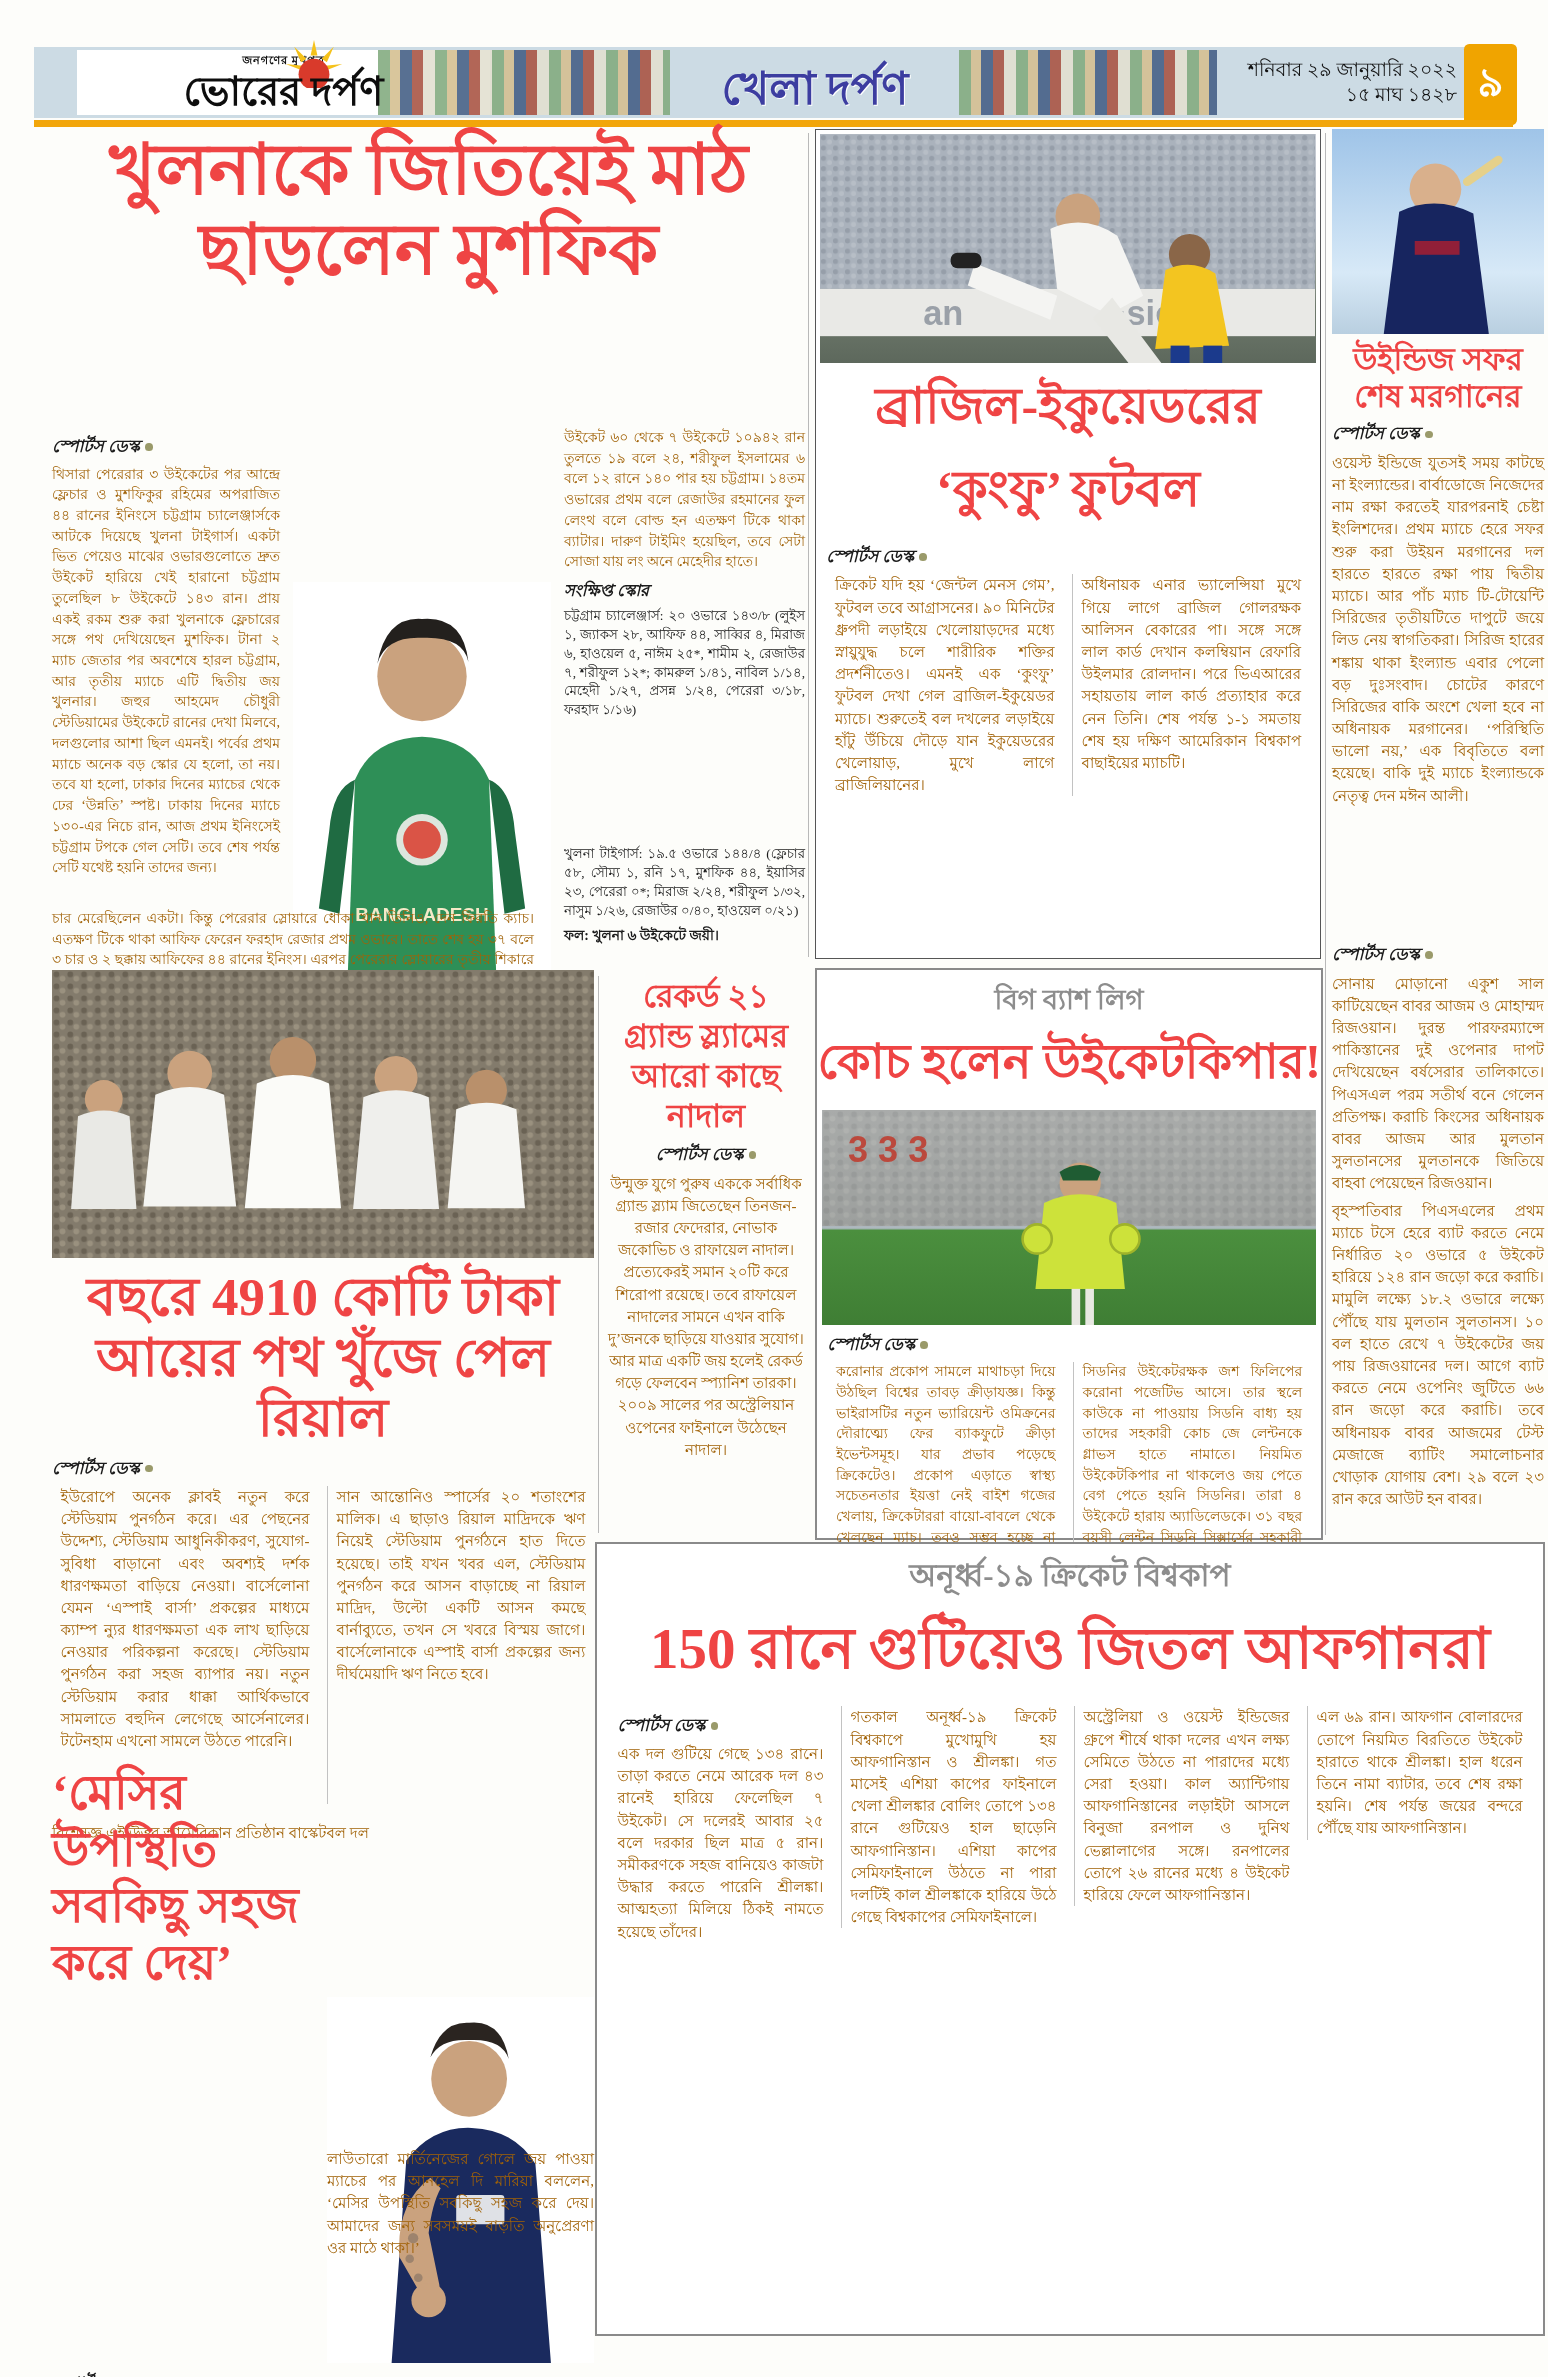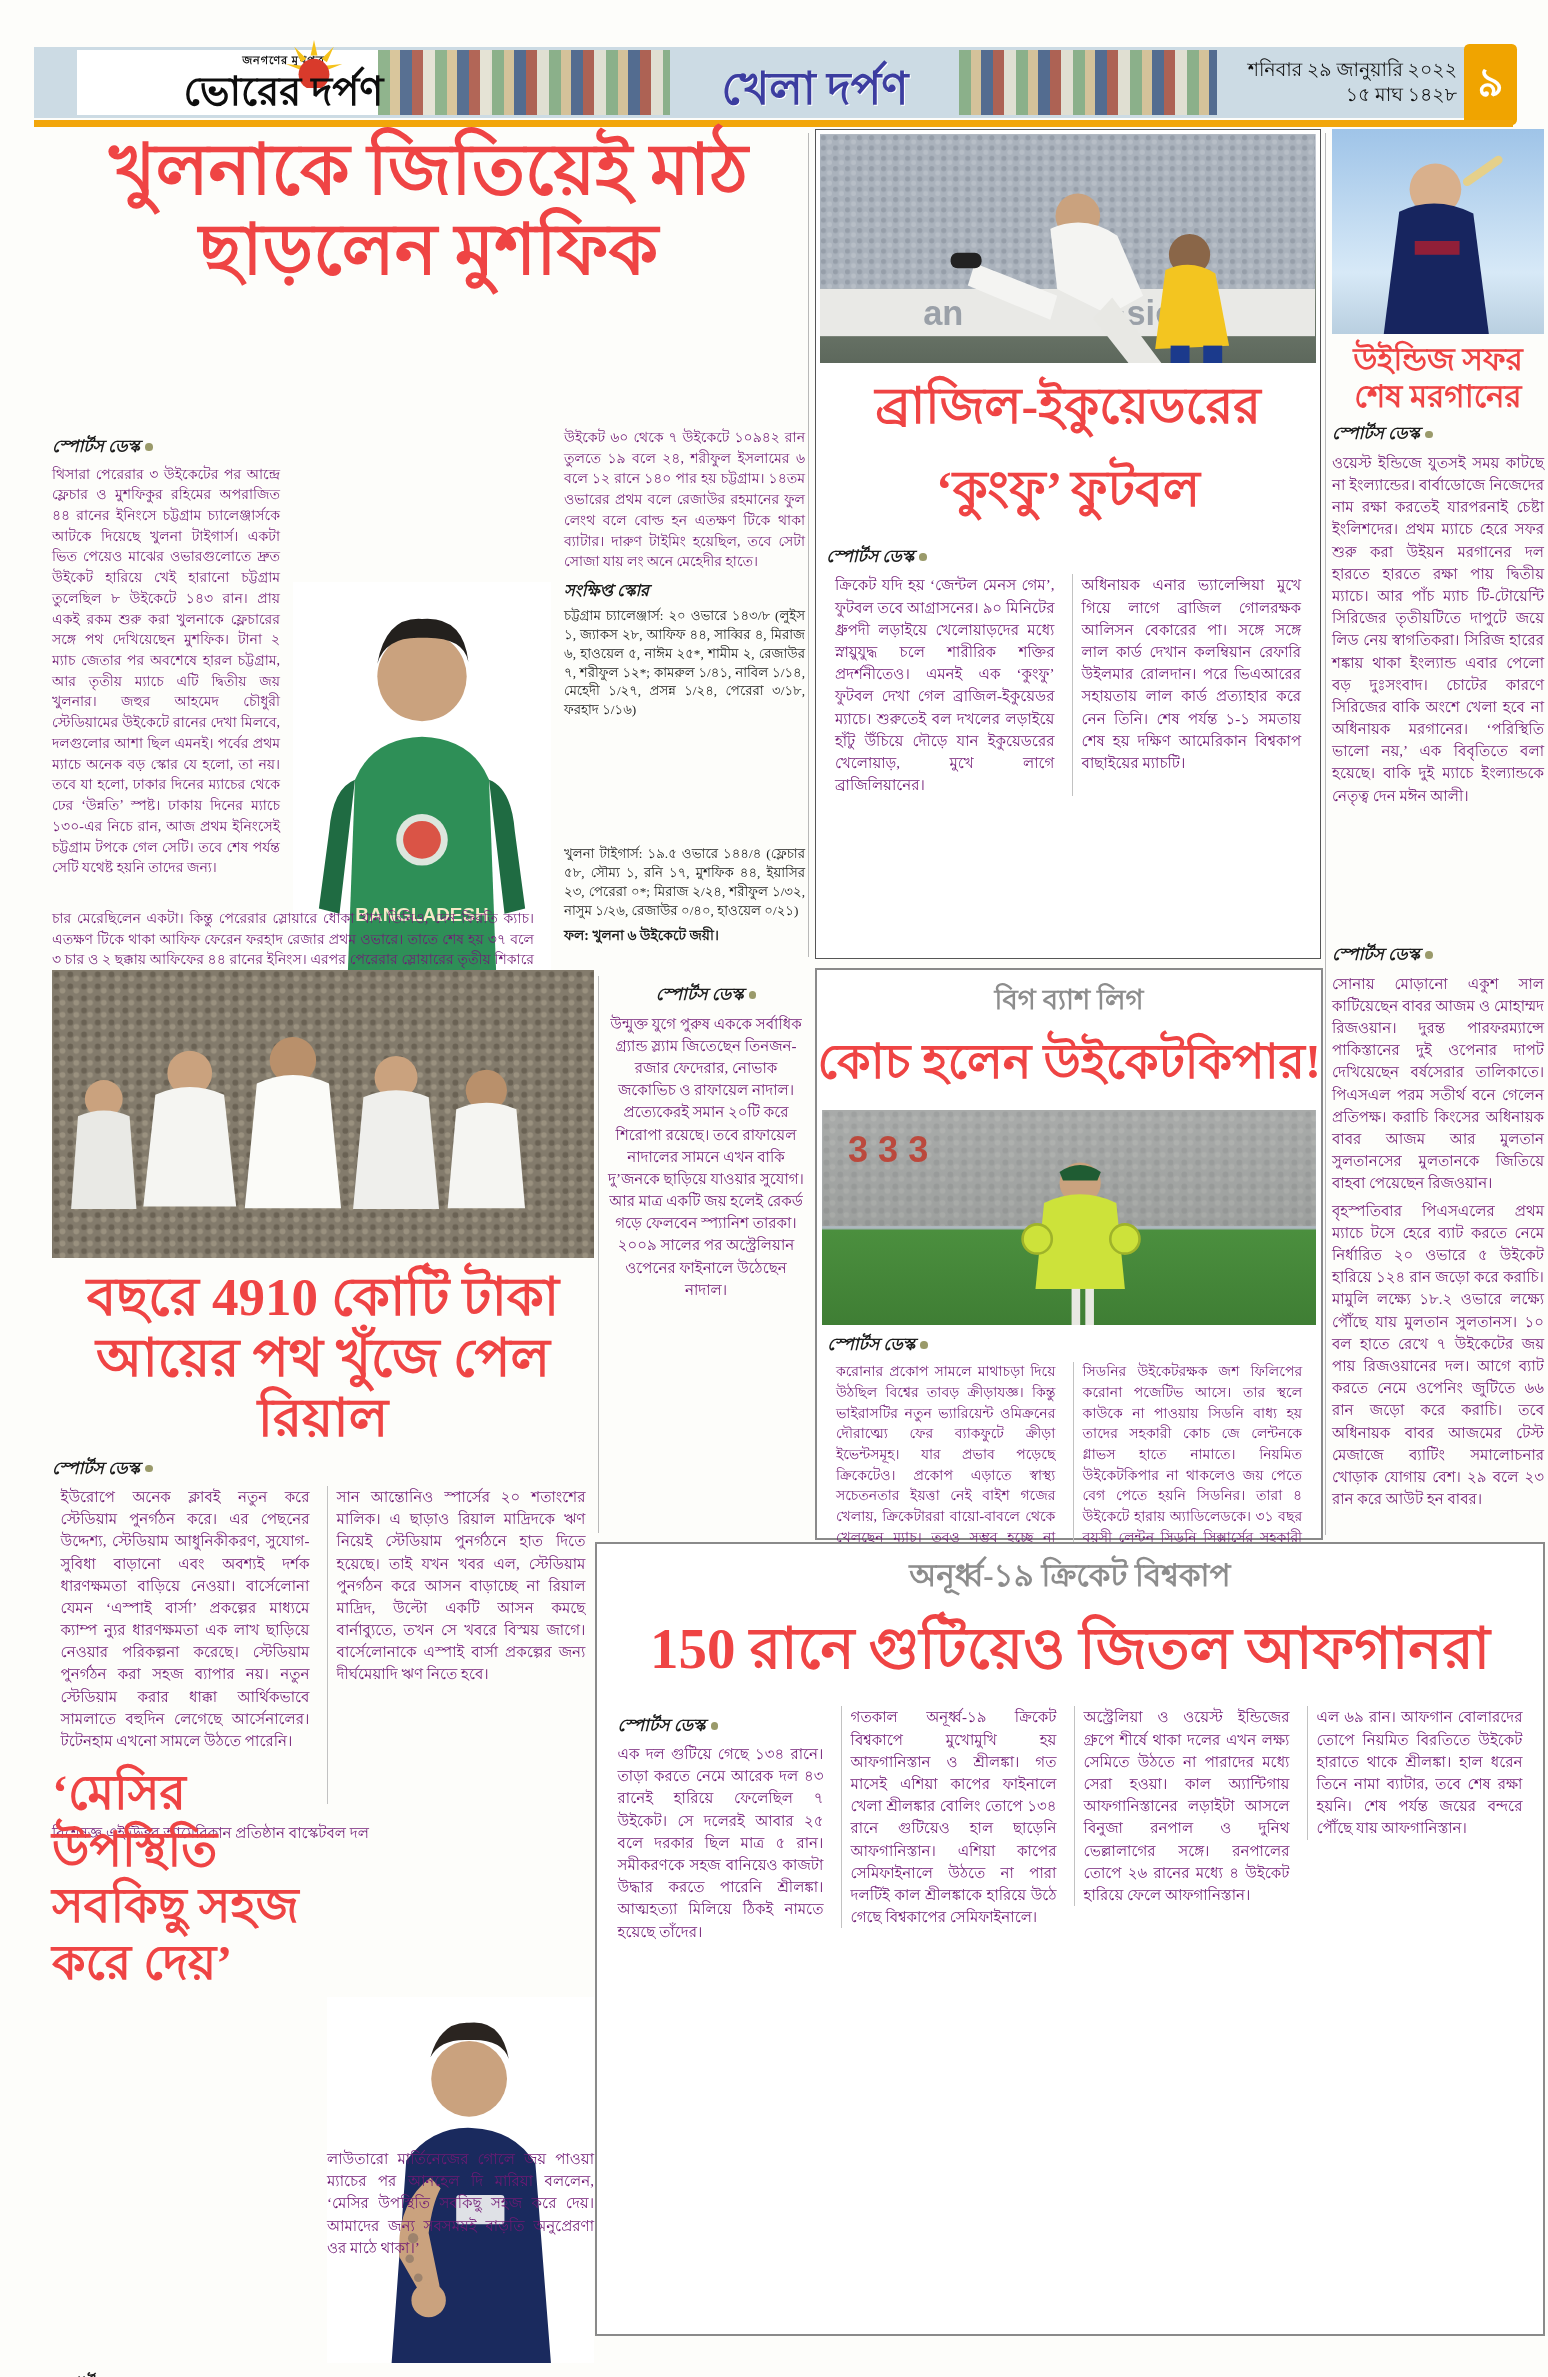--- a/index.html
+++ b/index.html
@@ -24,21 +24,21 @@
     text-shadow:0.9px 0.9px 0 #fff}
   .date-block{left:1204px;top:11.2px;width:219px;text-align:right;position:absolute;font-size:19px;line-height:1.3;color:#111}
   .pagenum{left:1430px;top:-3.4px;width:53px;height:81px;background:#f0a400;border-radius:5.2px;position:absolute;
     display:flex;align-items:center;justify-content:center;color:#fff;font-size:40px;font-weight:bold}
   .orange-bar{left:34px;top:120px;width:1479px;height:6.9px;background:#f2a60a}
   
   .kicker{color:#8d8d8d;font-weight:bold;text-align:center}
   h1,h2,h3{margin:0;font-weight:bold;color:#ef4444;font-family:"Liberation Serif",serif}
   .byline{font-weight:bold;font-style:italic;font-size:17px;display:flex;align-items:center;gap:5.2px;margin:5.2px 0 3.4px 0}
   .byline .dot{width:7.7px;height:7.7px;border-radius:50%;background:#9a9a6a;display:inline-block}
-  .body-txt{font-size:15px;line-height:1.48;text-align:justify;color:#701a75}
+  .body-txt{font-size:15px;line-height:1.48;text-align:justify;color:#a16207}
   .vrule{width:0.9px;background:#b9b9b9;position:absolute}
   .colwrap{display:flex;gap:9px}
   .colwrap .col{flex:1;padding:0 8.6px}
   .colwrap .col + .col{border-left:0.9px solid #c2c2c2}
   .photo{position:relative;overflow:hidden;background:#d8d8d8}
   .score-box{font-size:13.3px;line-height:1.42;text-align:justify}
   .score-title{font-weight:bold;font-style:italic;font-size:16.3px;margin:5.2px 0 1.7px 0}
   .result-line{font-weight:bold;font-size:13.8px;margin-top:3.4px}
   .boxed{border:1.7px solid #555;background:#fff}
   .boxed-gray{border:2.6px solid #8a8a8a;background:#fff}
@@ -183,20 +183,21 @@
   <div class="byline">
       <span>স্পোর্টস ডেস্ক</span>
       <span class="dot"></span>
     </div>
   <div class="body-txt">সোনায় মোড়ানো একুশ সাল কাটিয়েছেন বাবর আজম ও মোহাম্মদ রিজওয়ান। দুরন্ত পারফরম্যান্সে পাকিস্তানের দুই ওপেনার দাপট দেখিয়েছেন বর্ষসেরার তালিকাতে। পিএসএল পরম সতীর্থ বনে গেলেন প্রতিপক্ষ। করাচি কিংসের অধিনায়ক বাবর আজম আর মুলতান সুলতানসের মুলতানকে জিতিয়ে বাহবা পেয়েছেন রিজওয়ান।</div>
   <div class="body-txt" style="margin-top:5.2px">বৃহস্পতিবার পিএসএলের প্রথম ম্যাচে টসে হেরে ব্যাট করতে নেমে নির্ধারিত ২০ ওভারে ৫ উইকেট হারিয়ে ১২৪ রান জড়ো করে করাচি। মামুলি লক্ষ্যে ১৮.২ ওভারে লক্ষ্যে পৌঁছে যায় মুলতান সুলতানস। ১০ বল হাতে রেখে ৭ উইকেটের জয় পায় রিজওয়ানের দল। আগে ব্যাট করতে নেমে ওপেনিং জুটিতে ৬৬ রান জড়ো করে করাচি। তবে অধিনায়ক বাবর আজমের টেস্ট মেজাজে ব্যাটিং সমালোচনার খোড়াক যোগায় বেশ। ২৯ বলে ২৩ রান করে আউট হন বাবর।</div>
 </section>
 
 <div class="abs vrule" style="left:598px;top:976px;height:557px"></div>
 <section class="abs" style="left:607px;top:976px;width:198px;height:559px">
+  <h3 style="font-size:32px;text-align:center;line-height:1.25">রেকর্ড ২১ গ্র্যান্ড স্ল্যামের আরো কাছে নাদাল</h3>
   <div class="byline" style="justify-content:center">
       <span>স্পোর্টস ডেস্ক</span>
       <span class="dot"></span>
     </div>
   <div class="body-txt" style="text-align:center">উন্মুক্ত যুগে পুরুষ এককে সর্বাধিক গ্র্যান্ড স্ল্যাম জিতেছেন তিনজন- রজার ফেদেরার, নোভাক জকোভিচ ও রাফায়েল নাদাল। প্রত্যেকেরই সমান ২০টি করে শিরোপা রয়েছে। তবে রাফায়েল নাদালের সামনে এখন বাকি দু’জনকে ছাড়িয়ে যাওয়ার সুযোগ। আর মাত্র একটি জয় হলেই রেকর্ড গড়ে ফেলবেন স্প্যানিশ তারকা। ২০০৯ সালের পর অস্ট্রেলিয়ান ওপেনের ফাইনালে উঠেছেন নাদাল।</div>
 </section>
 
 <section class="abs" style="left:52px;top:970px;width:542px;height:791px">
   <div class="photo" style="height:288px;background:linear-gradient(180deg,#8d8678 0%,#a79f8f 45%,#5c5548 100%)">
     <svg width="542" height="288" viewBox="0 0 630 335">

